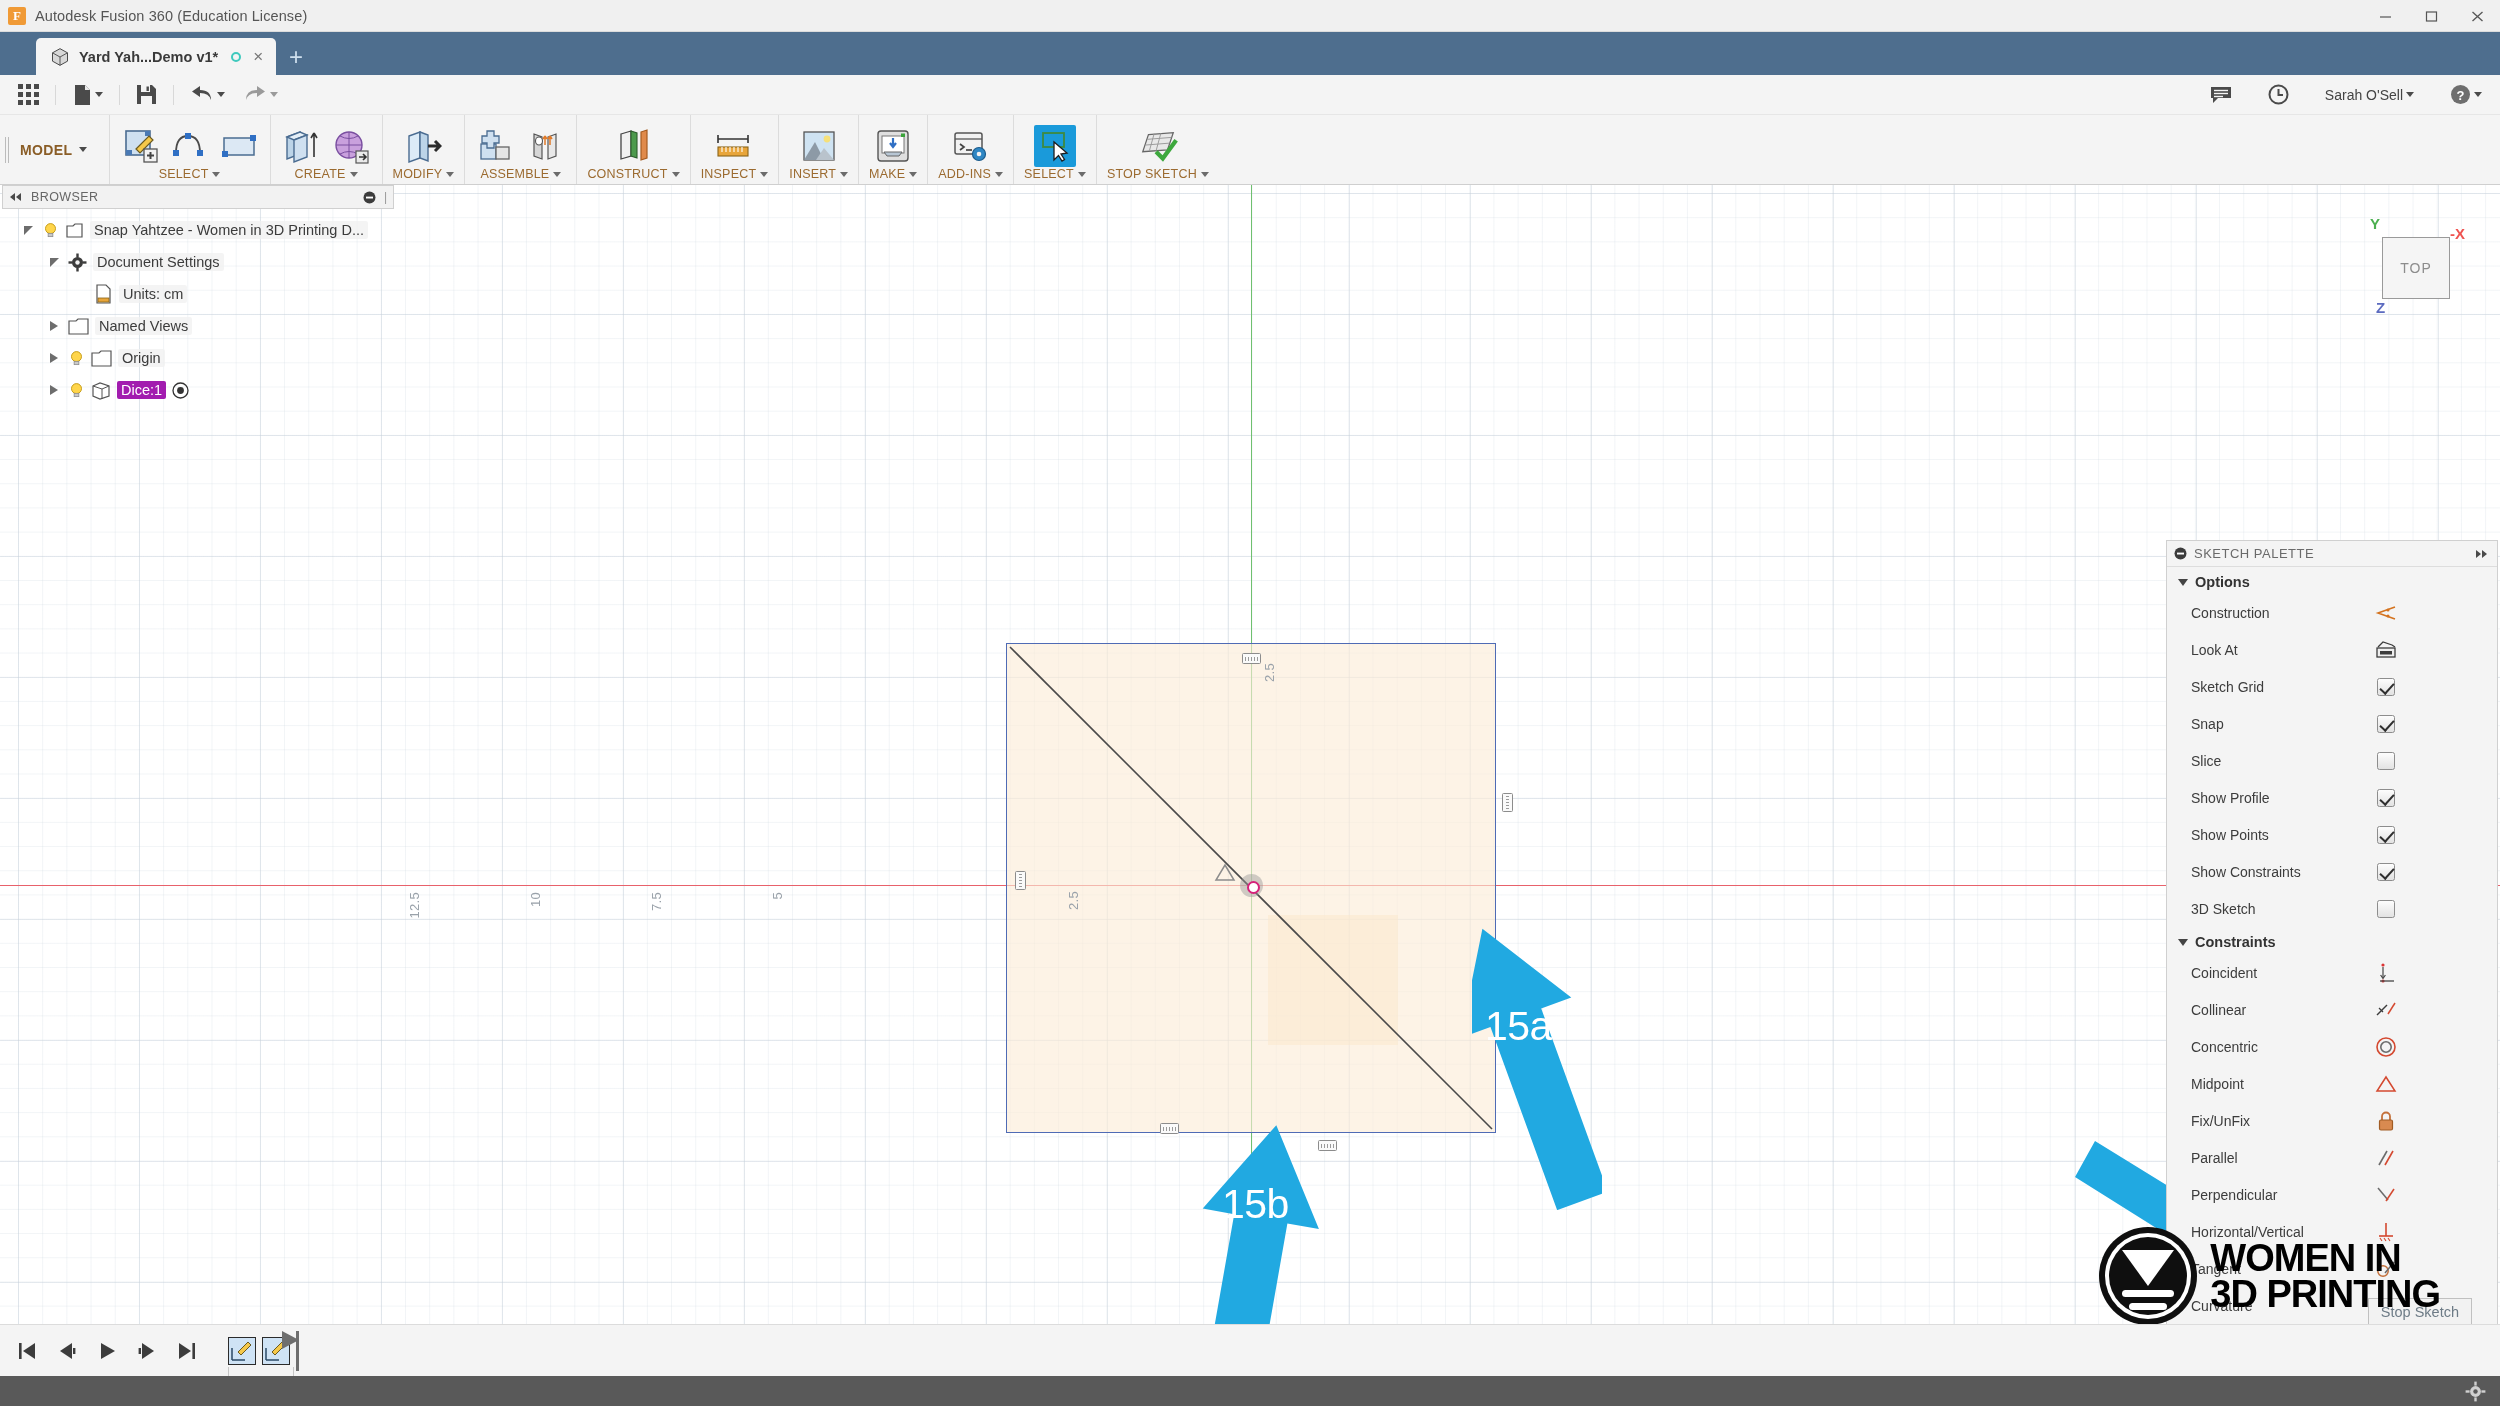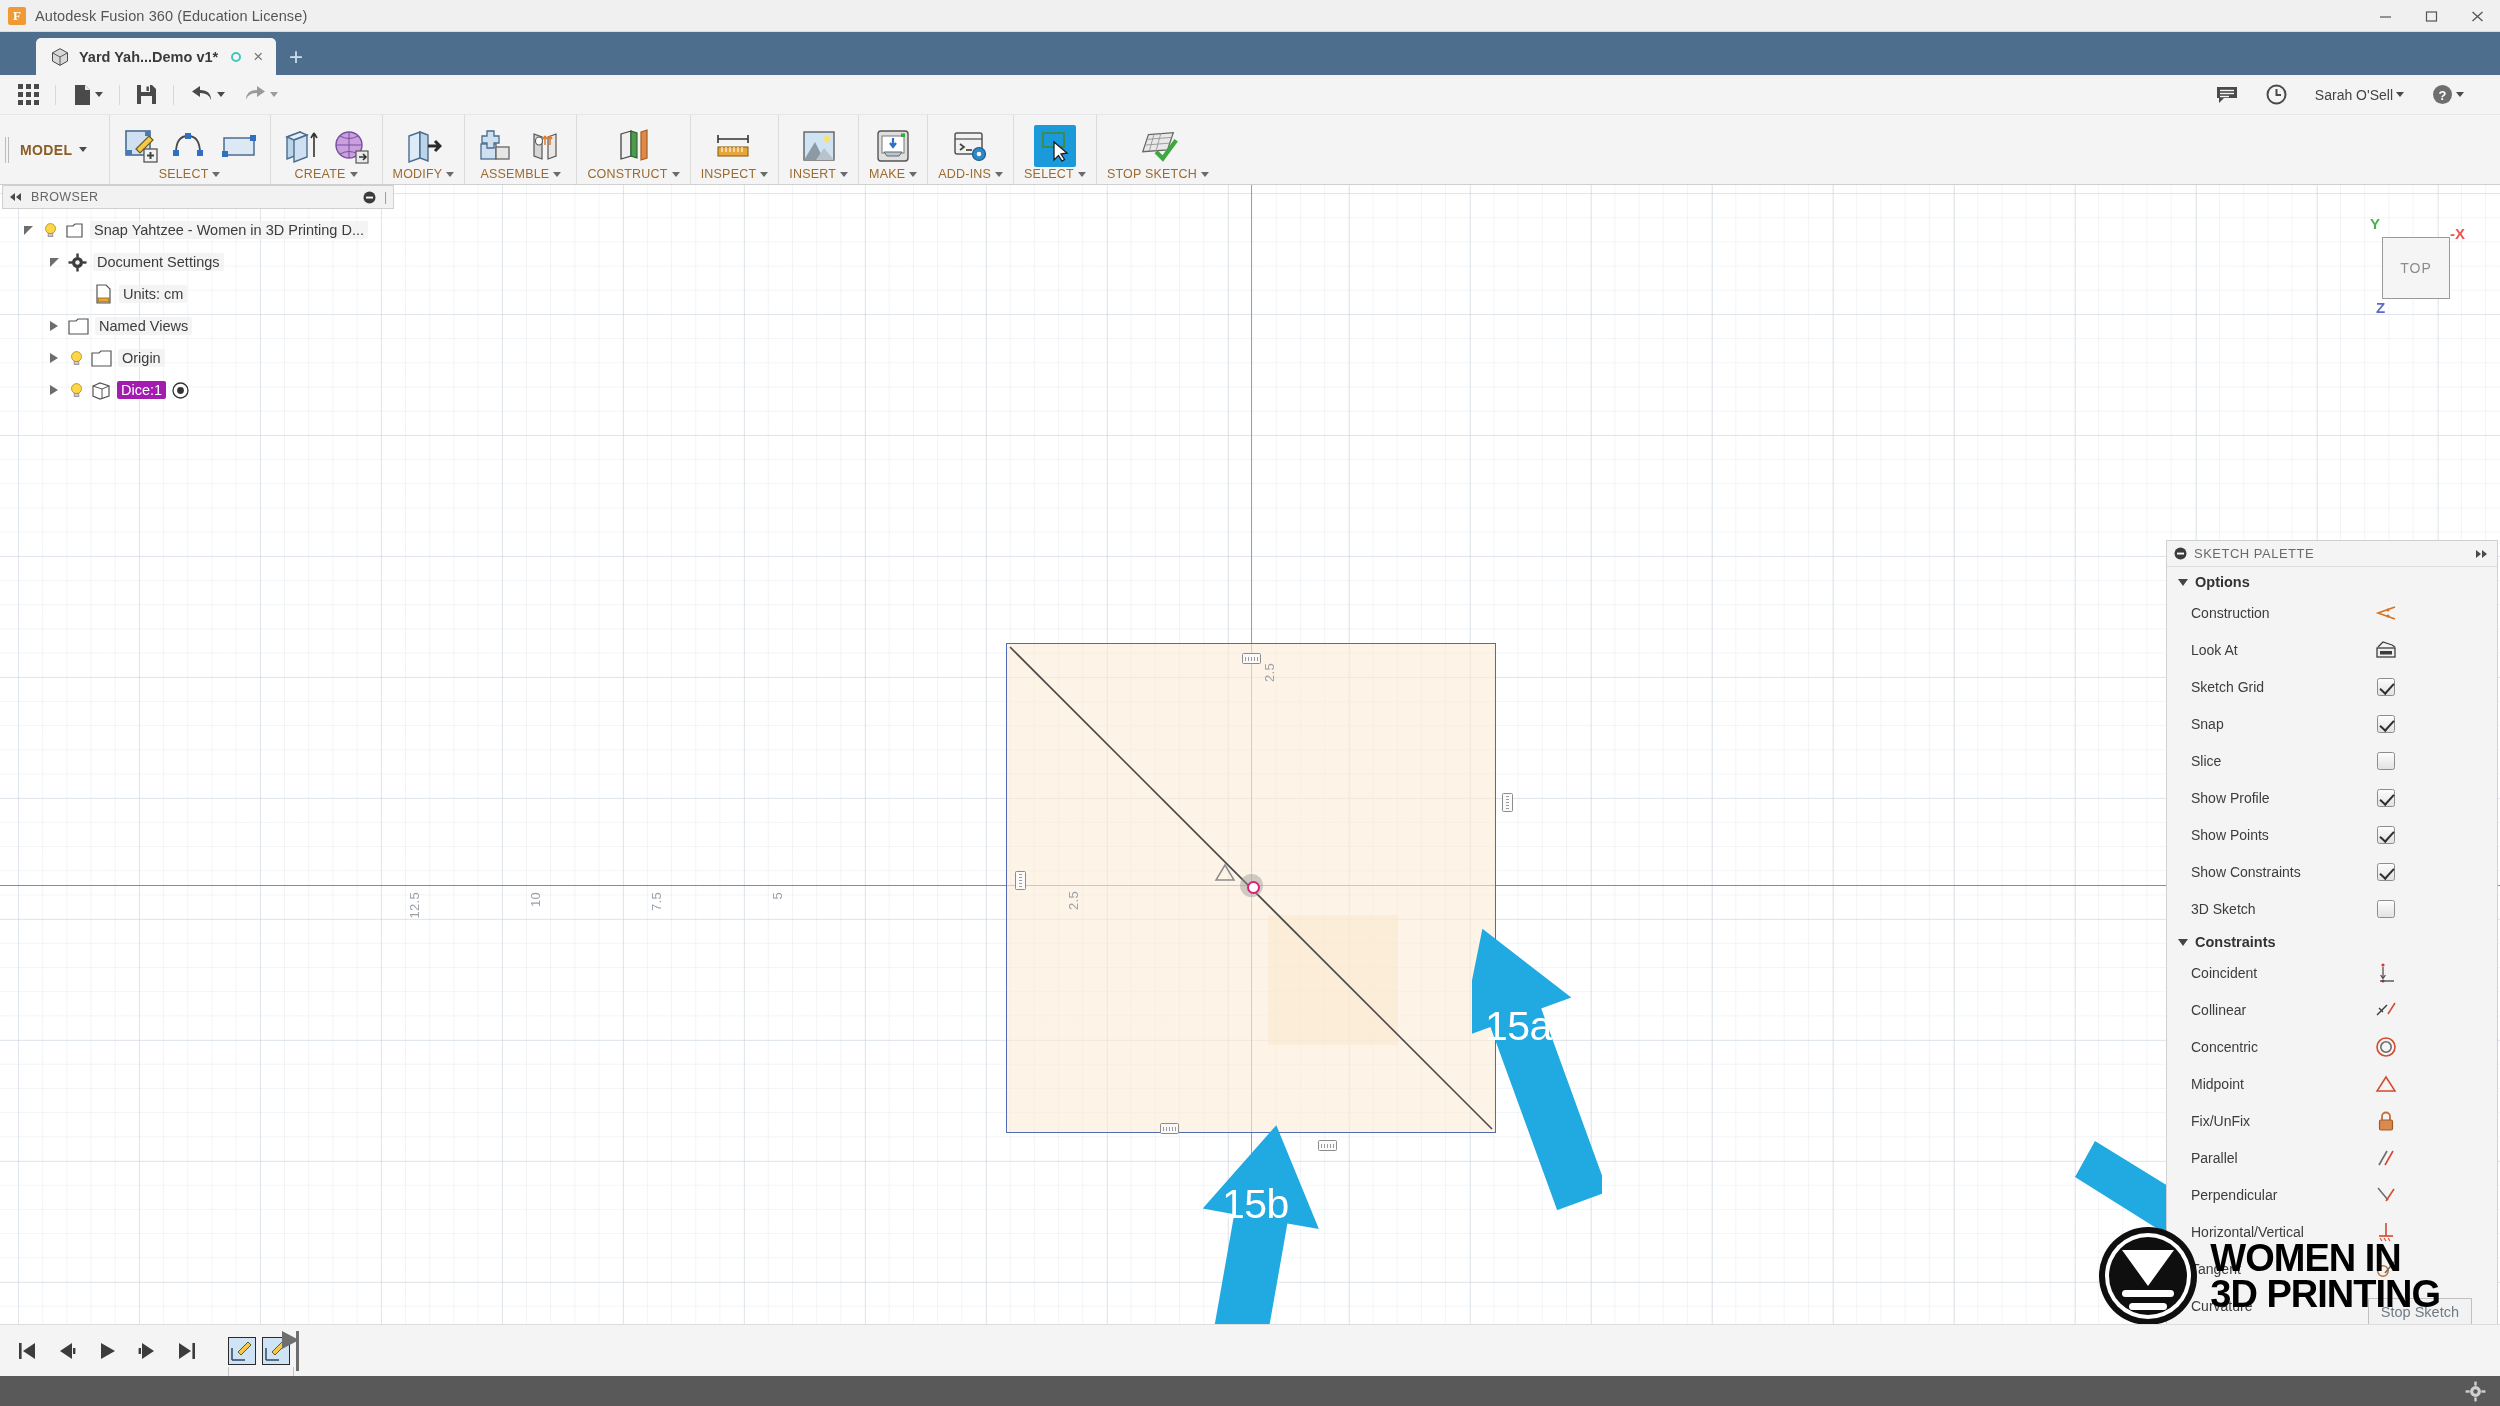--- a/index.html
+++ b/index.html
@@ -58,21 +58,21 @@
   }
   .qat-btn {
     height:34px; display:flex; align-items:center; gap:3px; padding:0 8px;
     color:#4a4a4a;
   }
   .grid9 { display:grid; grid-template-columns:repeat(3,5px); gap:3px; }
   .grid9 i { width:5px; height:5px; background:#4a4a4a; display:block; }
   .caret { width:0;height:0;border-left:4px solid transparent;border-right:4px solid transparent;border-top:5px solid #4a4a4a; }
   .caret.lt { border-top-color:#9a9a9a; }
   .qat-sep { width:1px; height:20px; background:#d8d8d8; margin:0 6px; }
-  .qat-right { margin-left:auto; display:flex; align-items:center; gap:12px; padding-right:28px; }
+  .qat-right { margin-left:auto; display:flex; align-items:center; gap:20px; padding-right:10px; }
   .user-name { font-size:14px; color:#444; }
 
   
   .ribbon {
     height:70px; background:#f4f4f4; display:flex; align-items:stretch;
     border-bottom:1px solid #cfcfcf; position:relative;
   }
   .rb-handle { width:14px; display:flex; align-items:center; justify-content:center; }
   .rb-handle::before { content:""; width:2px; height:26px; border-left:1px solid #bbb; border-right:1px solid #bbb; }
   .rb-group {

